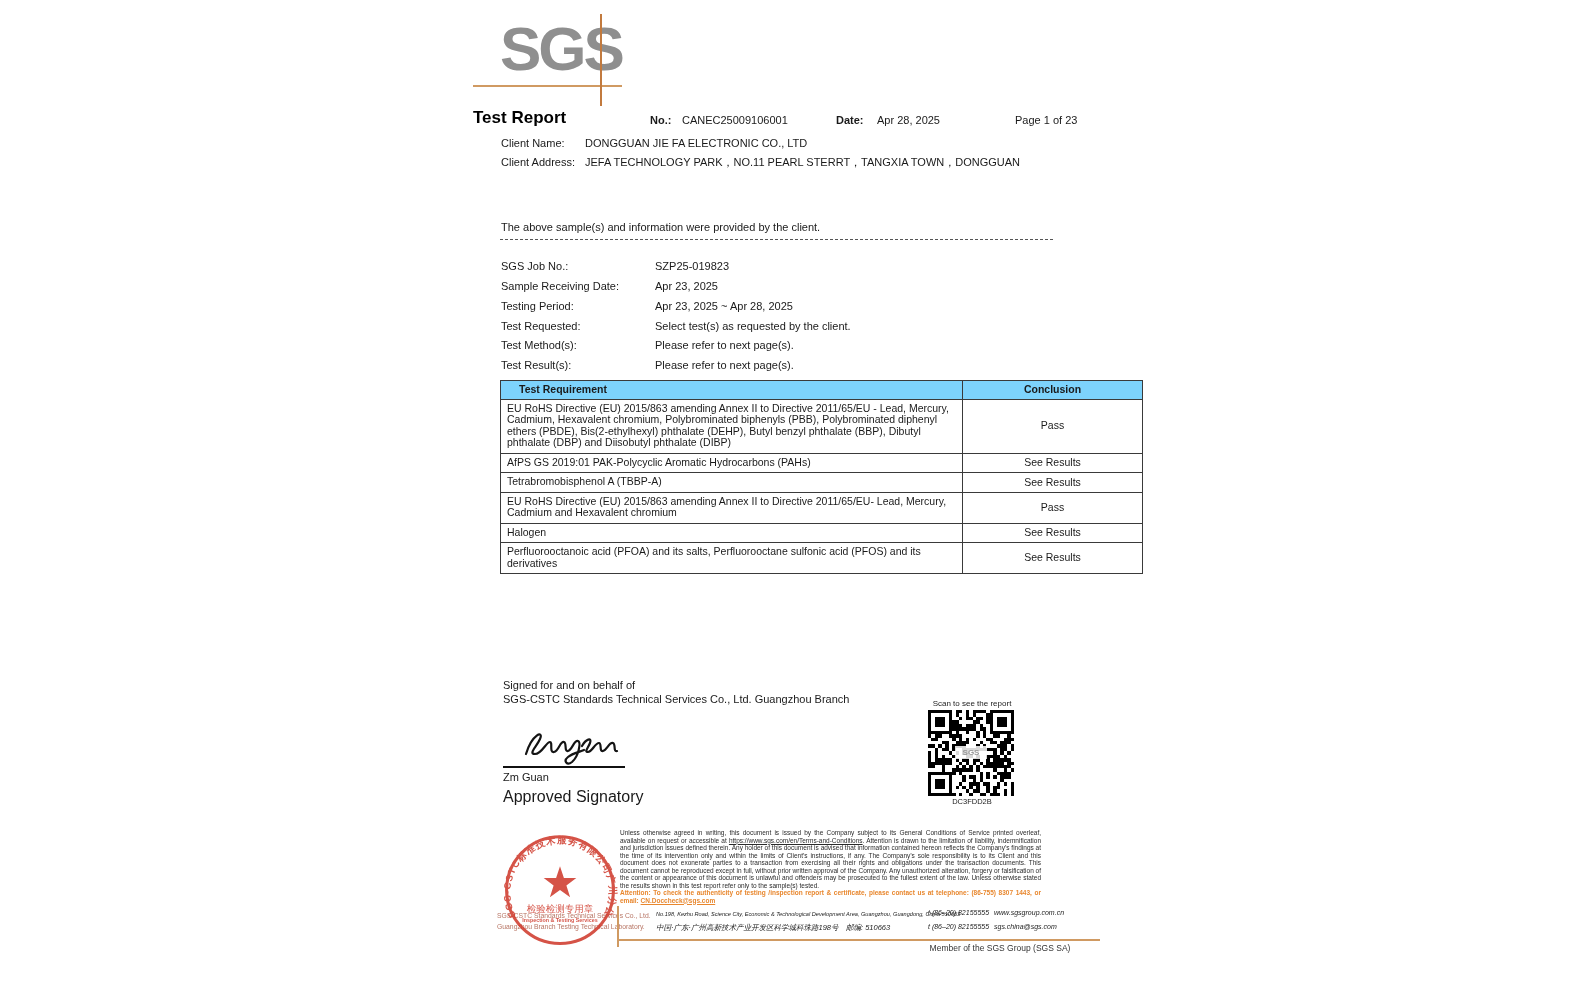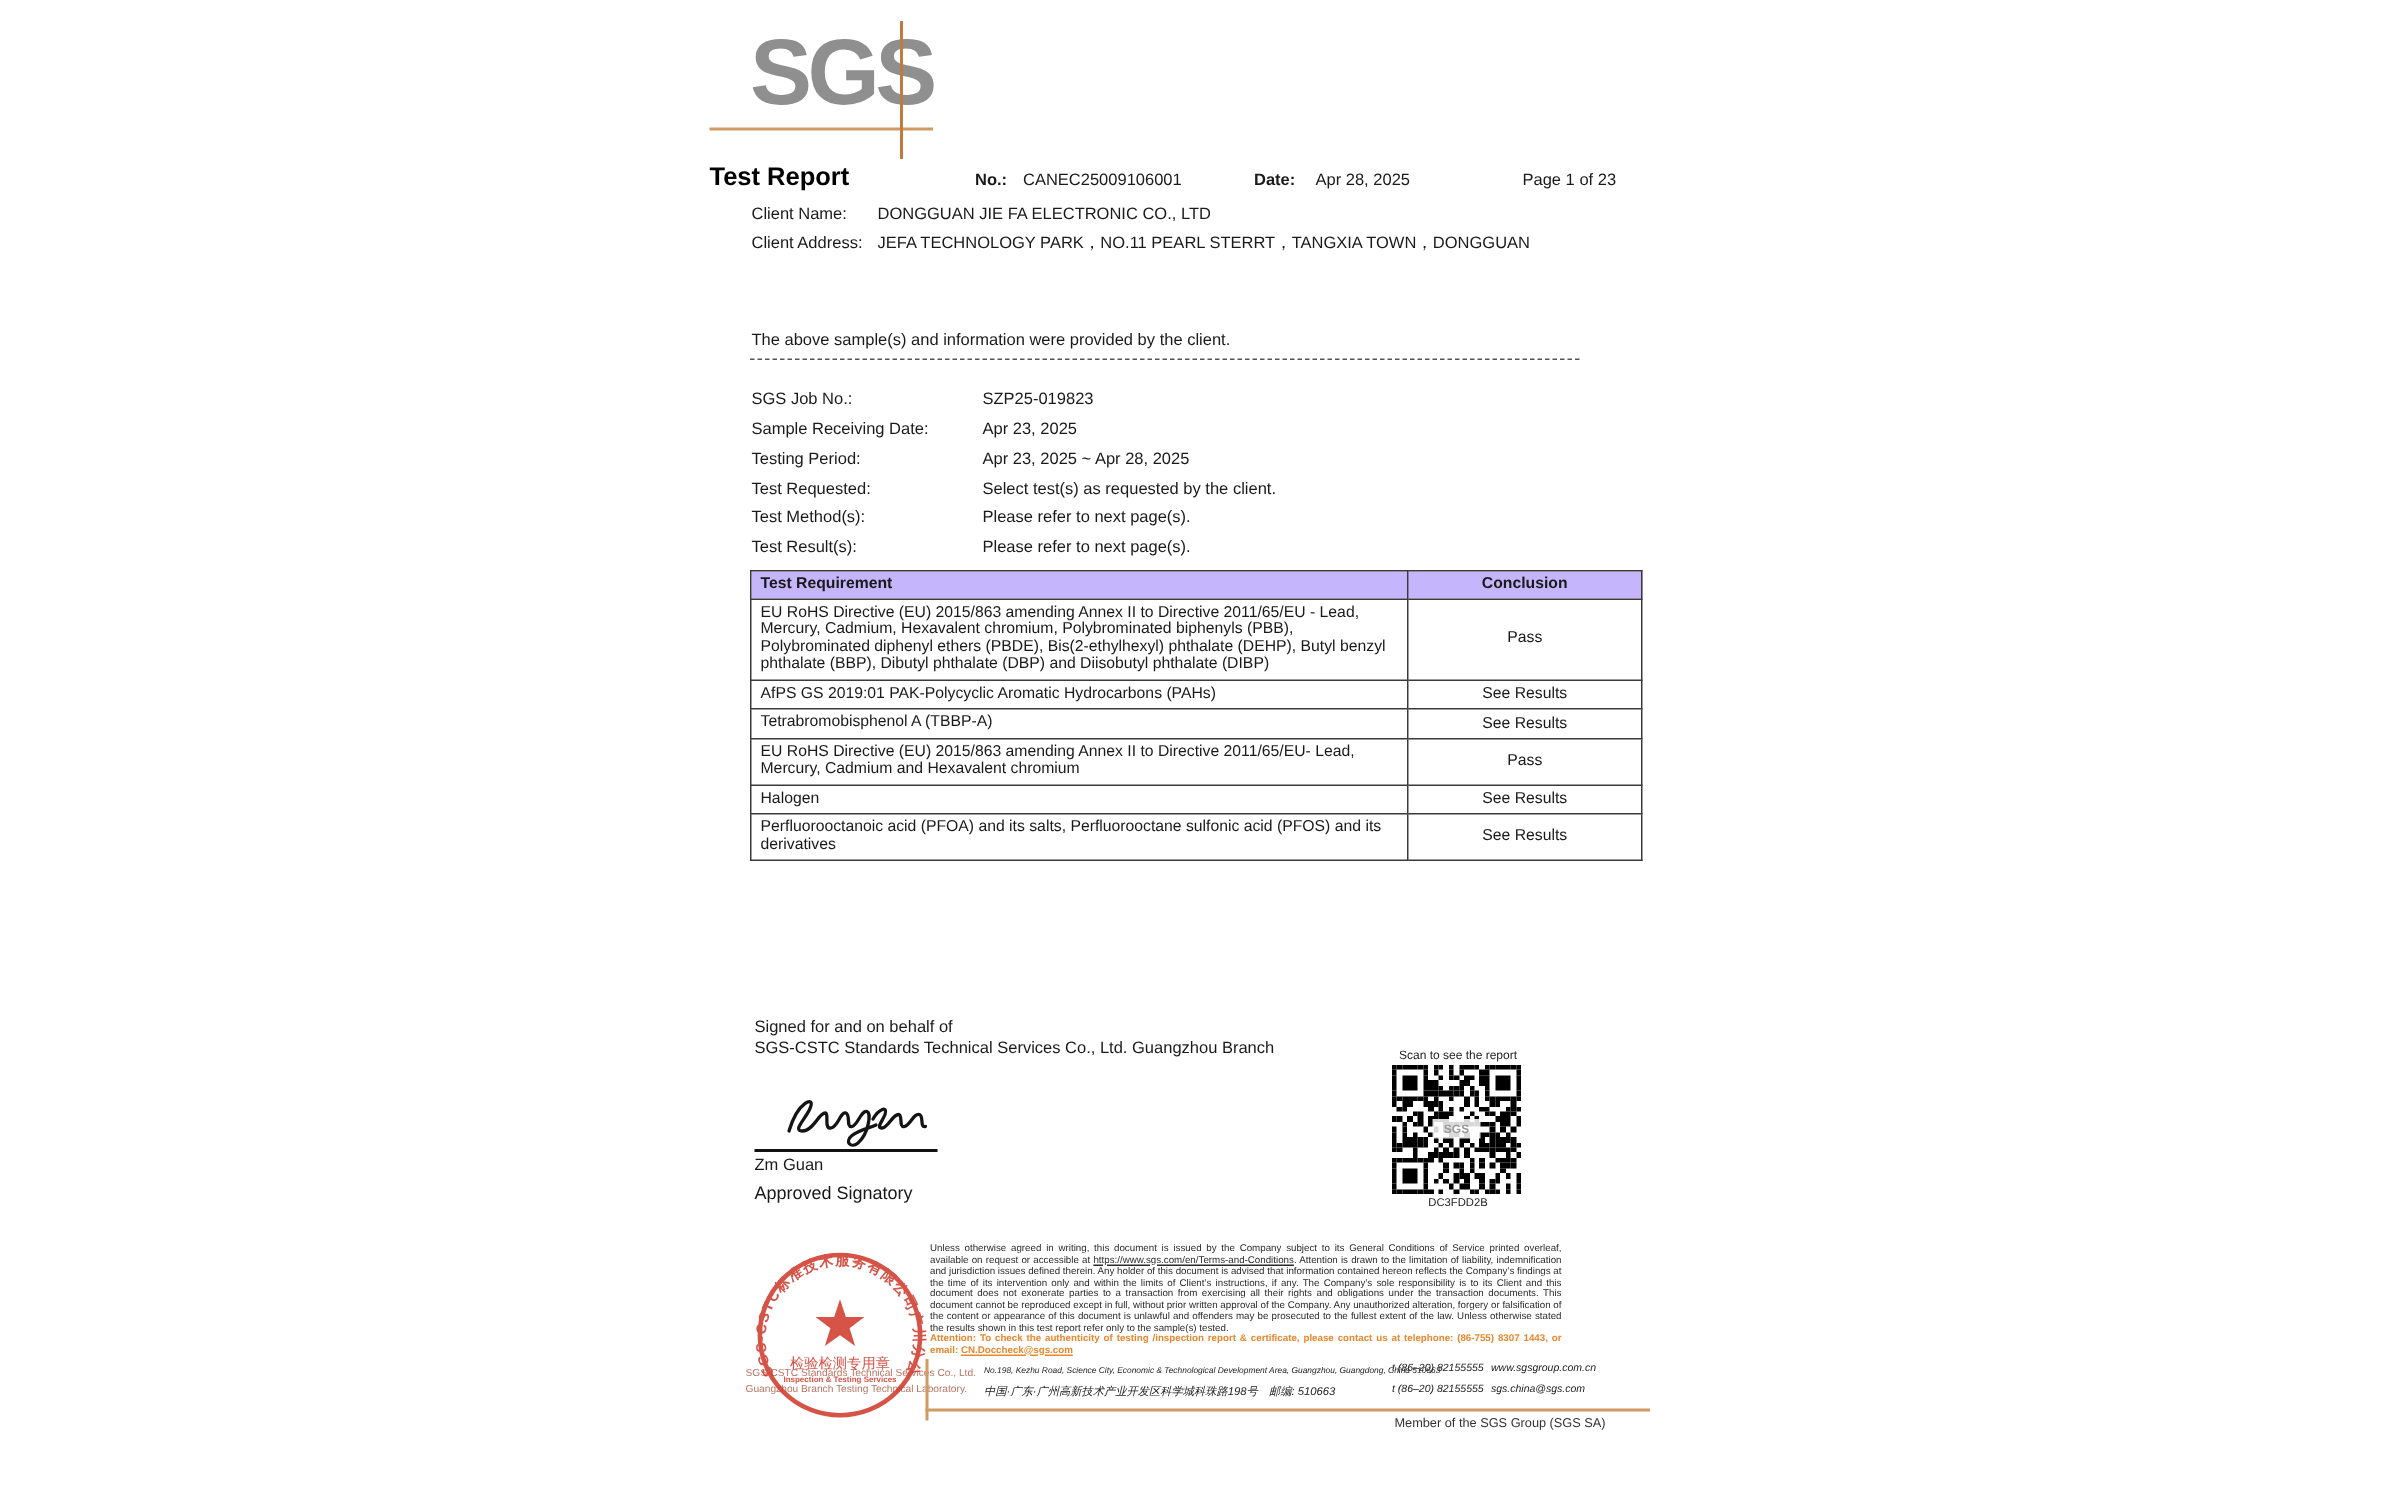--- a/index.html
+++ b/index.html
@@ -23,33 +23,33 @@
   .lbl.w84{width:84px;}
   .lbl.w154{width:154px;}
   .val{display:inline-block;vertical-align:top;}
   .dashed{left:500px;top:239px;width:553px;border-top:1px dashed #555;height:0;}
 
   .jobrow{position:absolute;left:501px;font-size:11px;}
 
   
   table.results{position:absolute;left:500px;top:380px;width:568px;border-collapse:collapse;table-layout:fixed;font-size:10.5px;}
   table.results th,table.results td{border:1px solid #3a3a3a;line-height:11.5px;}
-  table.results th{background:#c4b5fd;font-weight:bold;padding:3px 6px;}
+  table.results th{background:#7dd3fc;font-weight:bold;padding:3px 18px;}
   th.req-h{text-align:left;width:425px;}
   th.con-h{text-align:center;width:143px;}
   td.req{text-align:left;padding:3px 6px 4px 6px;}
   td.con{text-align:center;vertical-align:middle;padding:3px 2px;}
 
   
   .signed1{left:503px;top:679px;font-size:11px;}
   .signed2{left:503px;top:693px;font-size:11px;}
   .sig-svg{left:518px;top:726px;}
   .sig-line{left:503px;top:766px;width:122px;height:2px;background:#111;}
   .sig-name{left:503px;top:771px;font-size:11px;}
-  .sig-role{left:503px;top:788px;font-size:12px;}
+  .sig-role{left:503px;top:788px;font-size:16px;}
 
   
   .qr-caption{left:922px;top:699px;width:100px;text-align:center;font-size:8px;color:#222;}
   .qr-box{left:928px;top:710px;width:86px;height:86px;background:#fff;}
   .qr-box i{position:absolute;width:3.44px;height:3.44px;background:#000;}
   .qr-overlay{left:955px;top:746px;width:32px;height:13px;background:rgba(255,255,255,.85);
               font-size:8px;font-weight:bold;color:#9a9a9a;text-align:center;line-height:13px;}
   .qr-code-text{left:922px;top:797px;width:100px;text-align:center;font-size:7.5px;color:#222;}
 
   

